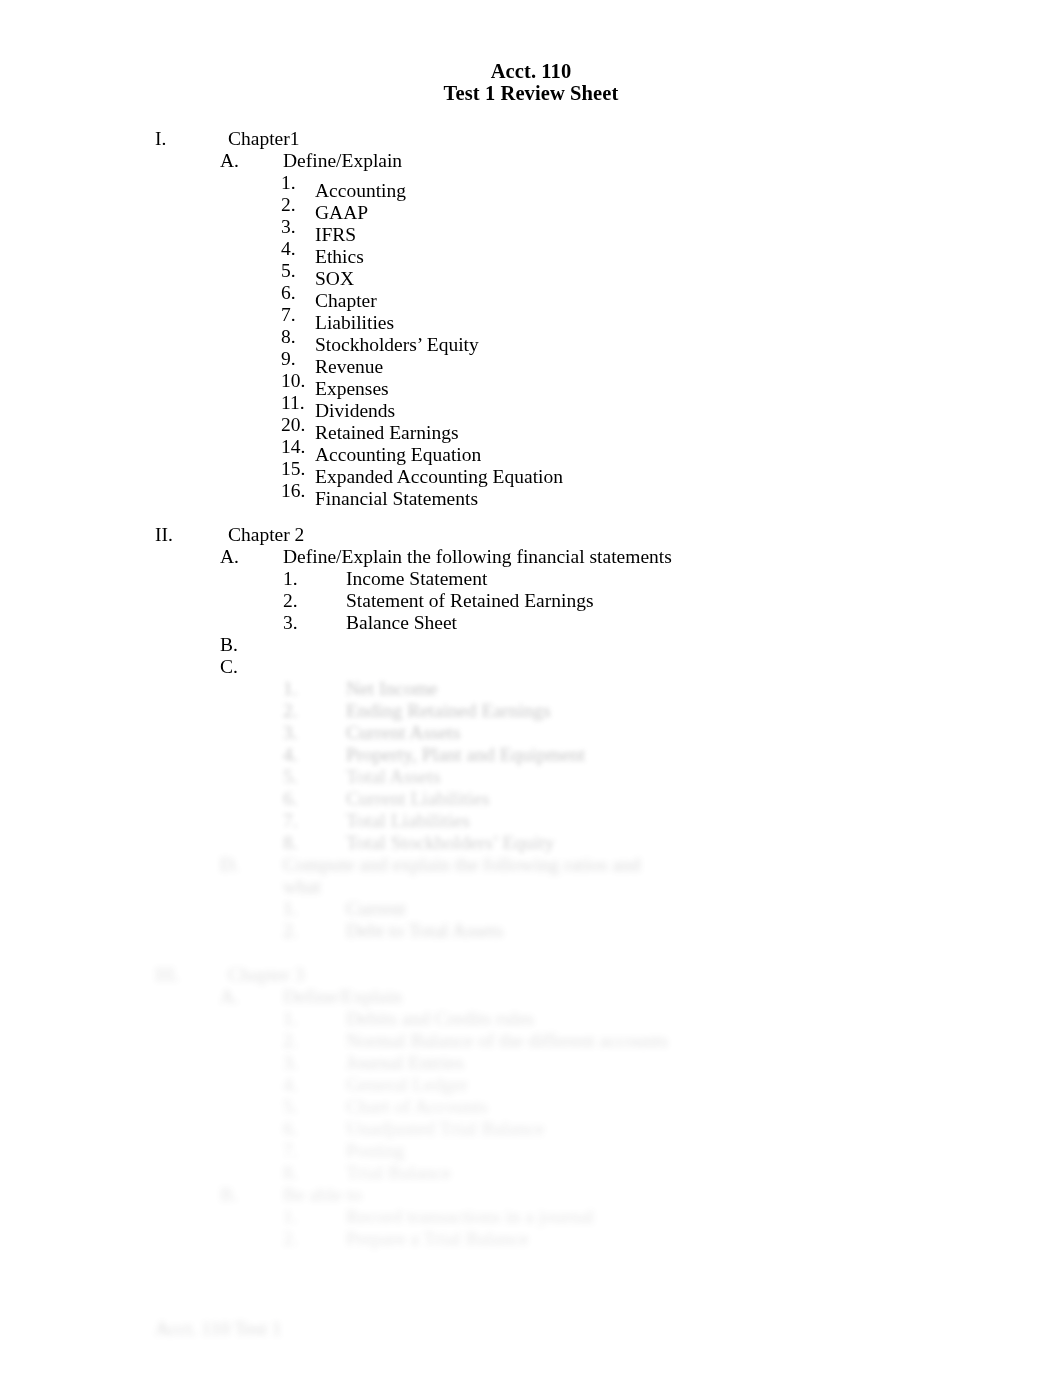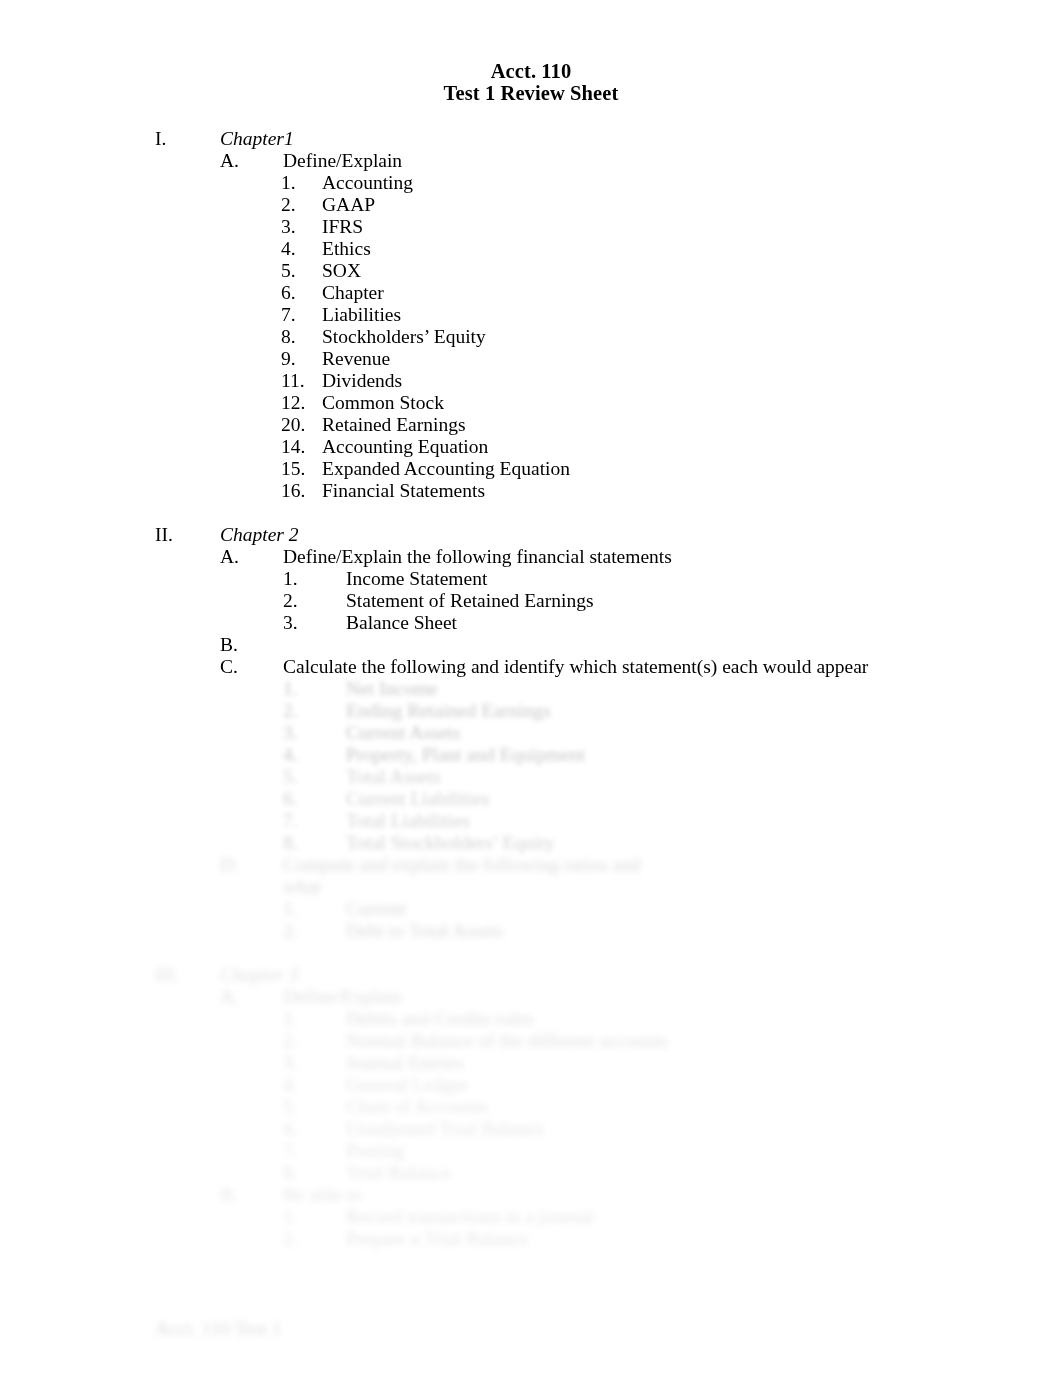--- a/index.html
+++ b/index.html
@@ -60,29 +60,29 @@
     position: absolute;
     top: 0;
   }
   .label {
     position: absolute;
     top: 0;
   }
 
   
   .lvl1 > .marker { left: 155px; }
-  .lvl1 > .label  { left: 220px; font-style: italic; }
+  .lvl1 > .label  { left: 228px; }
 
   
   .lvl2 > .marker { left: 220px; }
   .lvl2 > .label  { left: 283px; }
 
   
   .lvl3a > .marker { left: 281px; }
-  .lvl3a > .label  { left: 322px; }
+  .lvl3a > .label  { left: 315px; margin-top: 8px; }
 
   
   .lvl3b > .marker { left: 283px; }
   .lvl3b > .label  { left: 346px; }
 
   
   
   .blurred {
     color: #58585a;
     filter: blur(2.6px);
@@ -158,26 +158,26 @@
     </div>
     <div class="row lvl3a">
       <span class="marker">8.</span>
       <span class="label">Stockholders’ Equity</span>
     </div>
     <div class="row lvl3a">
       <span class="marker">9.</span>
       <span class="label">Revenue</span>
     </div>
     <div class="row lvl3a">
+      <span class="marker">10.</span>
+      <span class="label">Expenses</span>
+    </div>
+    <div class="row lvl3a">
       <span class="marker">11.</span>
       <span class="label">Dividends</span>
-    </div>
-    <div class="row lvl3a">
-      <span class="marker">12.</span>
-      <span class="label">Common Stock</span>
     </div>
     <div class="row lvl3a">
       <span class="marker">20.</span>
       <span class="label">Retained Earnings</span>
     </div>
     <div class="row lvl3a">
       <span class="marker">14.</span>
       <span class="label">Accounting Equation</span>
     </div>
     <div class="row lvl3a">
@@ -213,21 +213,20 @@
       <span class="marker">3.</span>
       <span class="label">Balance Sheet</span>
     </div>
 
     <div class="row lvl2">
       <span class="marker">B.</span>
     </div>
 
     <div class="row lvl2">
       <span class="marker">C.</span>
-      <span class="label">Calculate the following and identify which statement(s) each would appear</span>
     </div>
 
     <div class="row lvl3b blurred b1">
       <span class="marker">1.</span>
       <span class="label">Net Income</span>
     </div>
     <div class="row lvl3b blurred b1">
       <span class="marker">2.</span>
       <span class="label">Ending Retained Earnings</span>
     </div>

